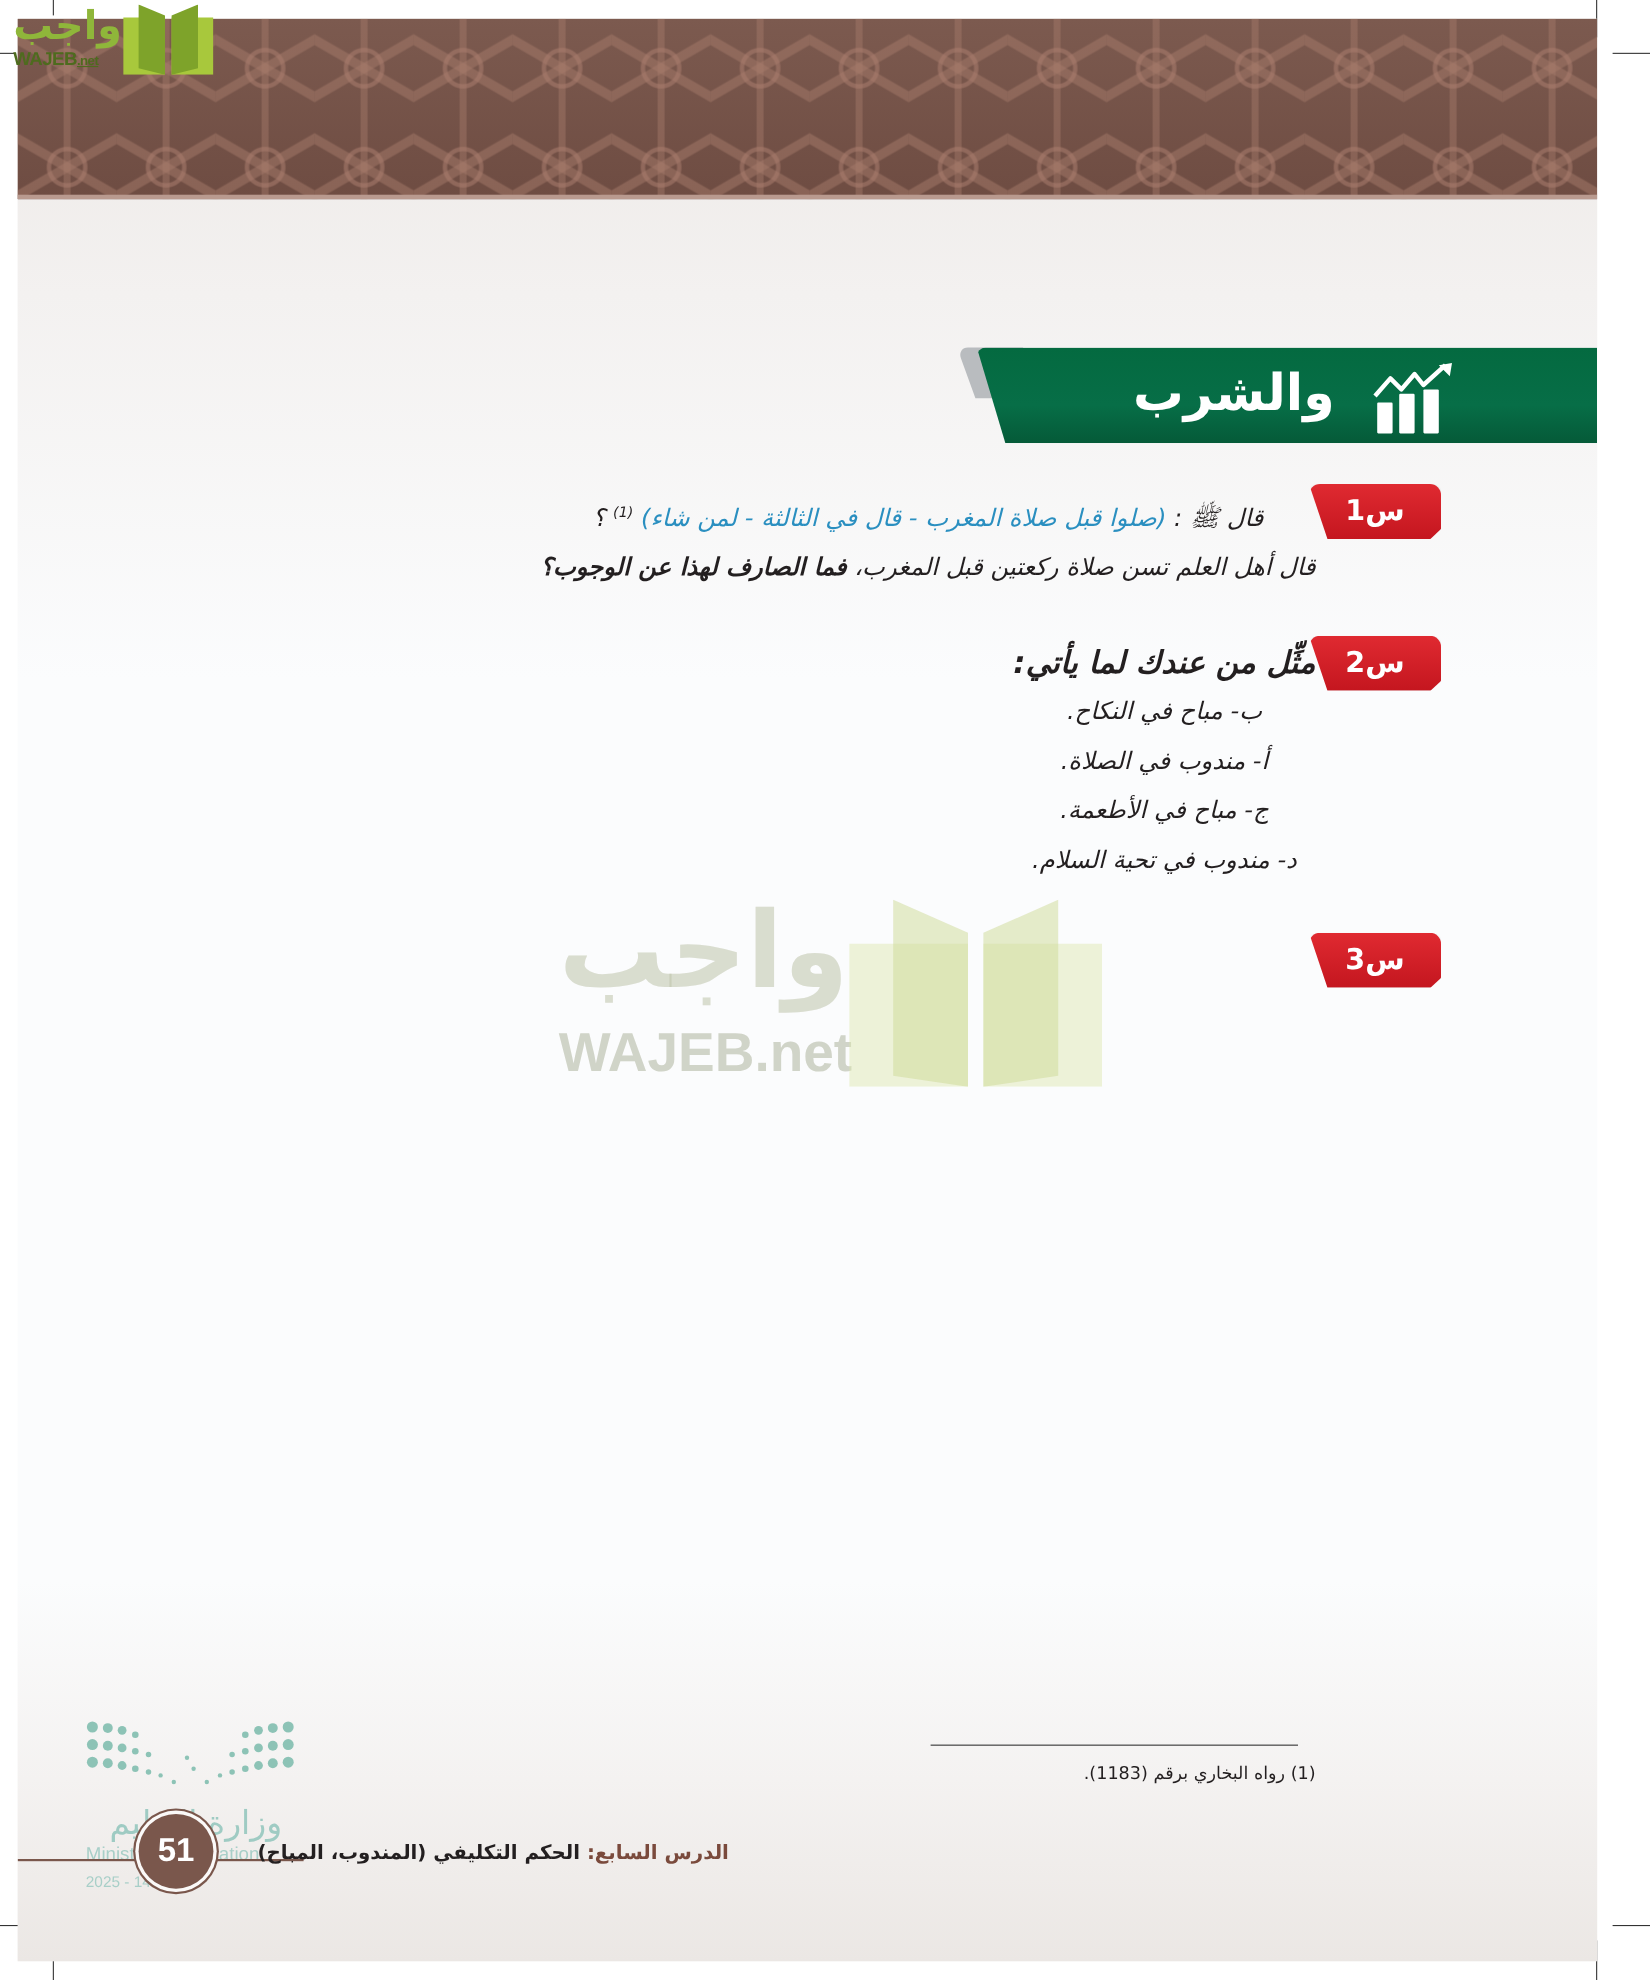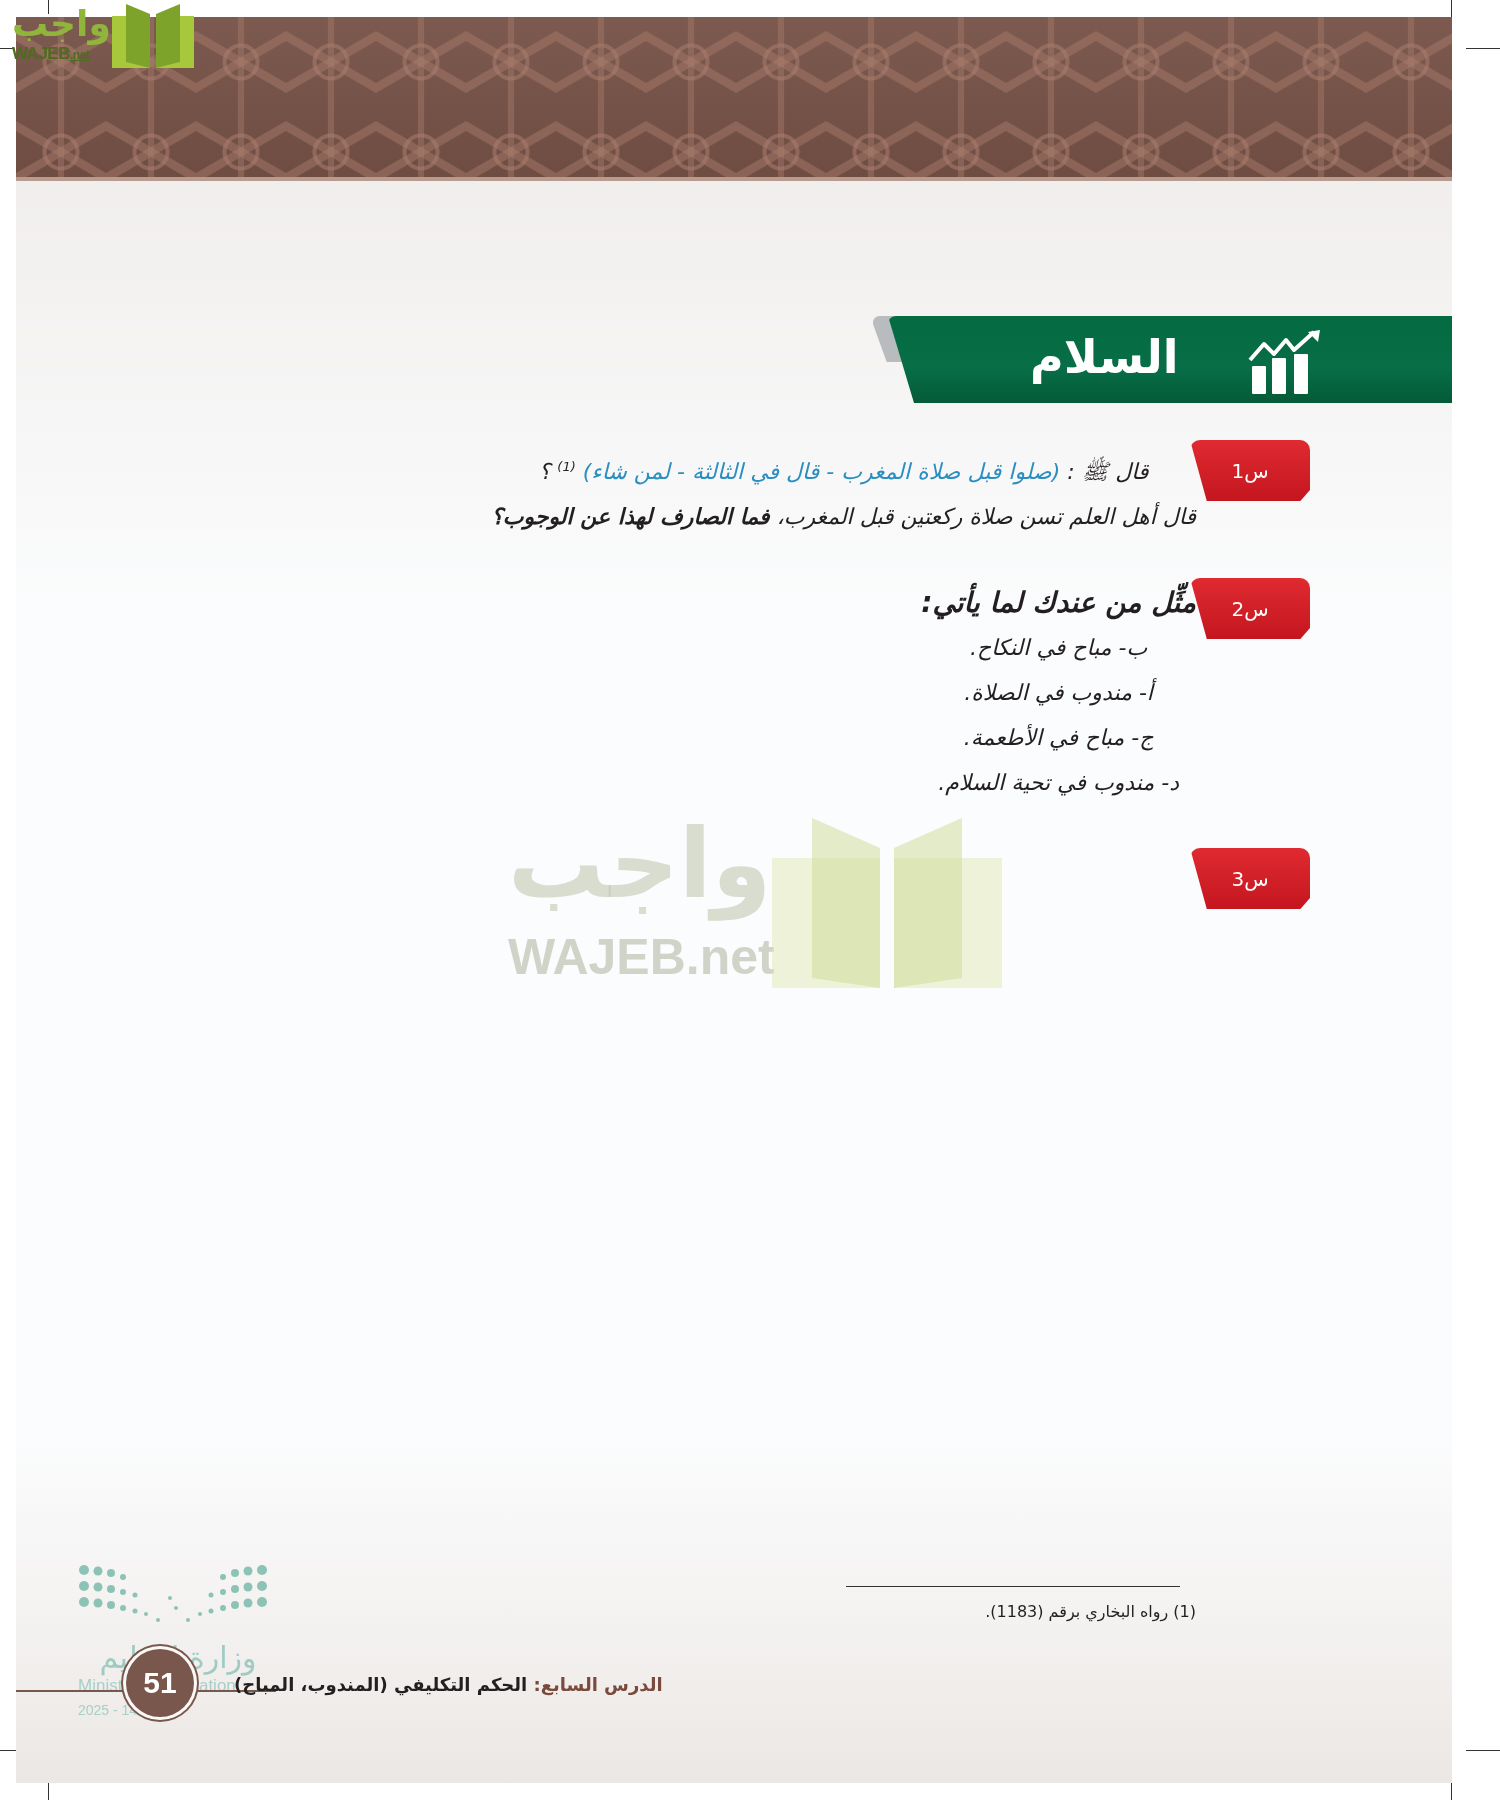--- a/index.html
+++ b/index.html
@@ -52,26 +52,26 @@
       clip-path: polygon(0 0, 100% 0, 100% 100%, 26px 100%, 0 0);
       border-radius: 8px 0 0 8px;
     }
     .eval-banner .title {
       position: absolute; left: 160px; top: 6px; color: #ffffff; font-size: 46px; font-weight: bold;
       direction: rtl; line-height: 70px;
     }
     .eval-banner .icon { position: absolute; left: 378px; top: 14px; }
 
     .q-badge {
-      position: absolute; width: 120px; height: 61px;
+      position: absolute; width: 120px; height: 50px;
       background: linear-gradient(to bottom, #e02a31, #c4161f);
       clip-path: polygon(0 0, 100% 0, 100% 82%, 92% 100%, 14% 100%, 0 0);
       border-radius: 10px;
       box-shadow: 0 2px 3px rgba(0,0,0,0.3);
-      color: #fff; font-weight: normal; font-size: 20px;
+      color: #fff; font-weight: bold; font-size: 26px;
       display: flex; align-items: center; justify-content: center; direction: rtl;
     }
     .q-text {
       position: absolute; direction: rtl; text-align: center; color: #231f20;
       font-size: 22px; line-height: 45px; right: 320px; font-style: italic;
     }
     .q-line { white-space: nowrap; }
     .bold { font-weight: bold; }
     .hadith { color: #2a8fc0; }
     .sup { font-size: 13px; vertical-align: super; color: #231f20; }
@@ -122,21 +122,21 @@
 <div class="crop-mark" style="left:1466px;top:1750px;width:34px;height:1px;"></div>
 <div class="crop-mark" style="left:1451px;top:1764px;width:1px;height:36px;"></div>
 
 <div class="page">
 
   <div class="header-band"></div>
 
   <div class="eval-banner" style="left:854px;top:299px;">
     <div class="tab-gray"></div>
     <div class="green"></div>
-    <div class="title">السلام</div>
+    <div class="title">والشرب</div>
     <div class="icon">
       <svg width="76" height="66" viewBox="0 0 76 66">
         <rect x="4" y="36" width="14" height="28" rx="1" fill="#fff"></rect>
         <rect x="24" y="28" width="14" height="36" rx="1" fill="#fff"></rect>
         <rect x="46" y="24" width="14" height="40" rx="1" fill="#fff"></rect>
         <polyline points="2,30 16,14 26,24 38,10 46,20 66,2" fill="none" stroke="#fff" stroke-width="4" stroke-linejoin="round"></polyline>
         <polygon points="72,0 60,2 70,12" fill="#fff"></polygon>
       </svg>
     </div>
   </div>

